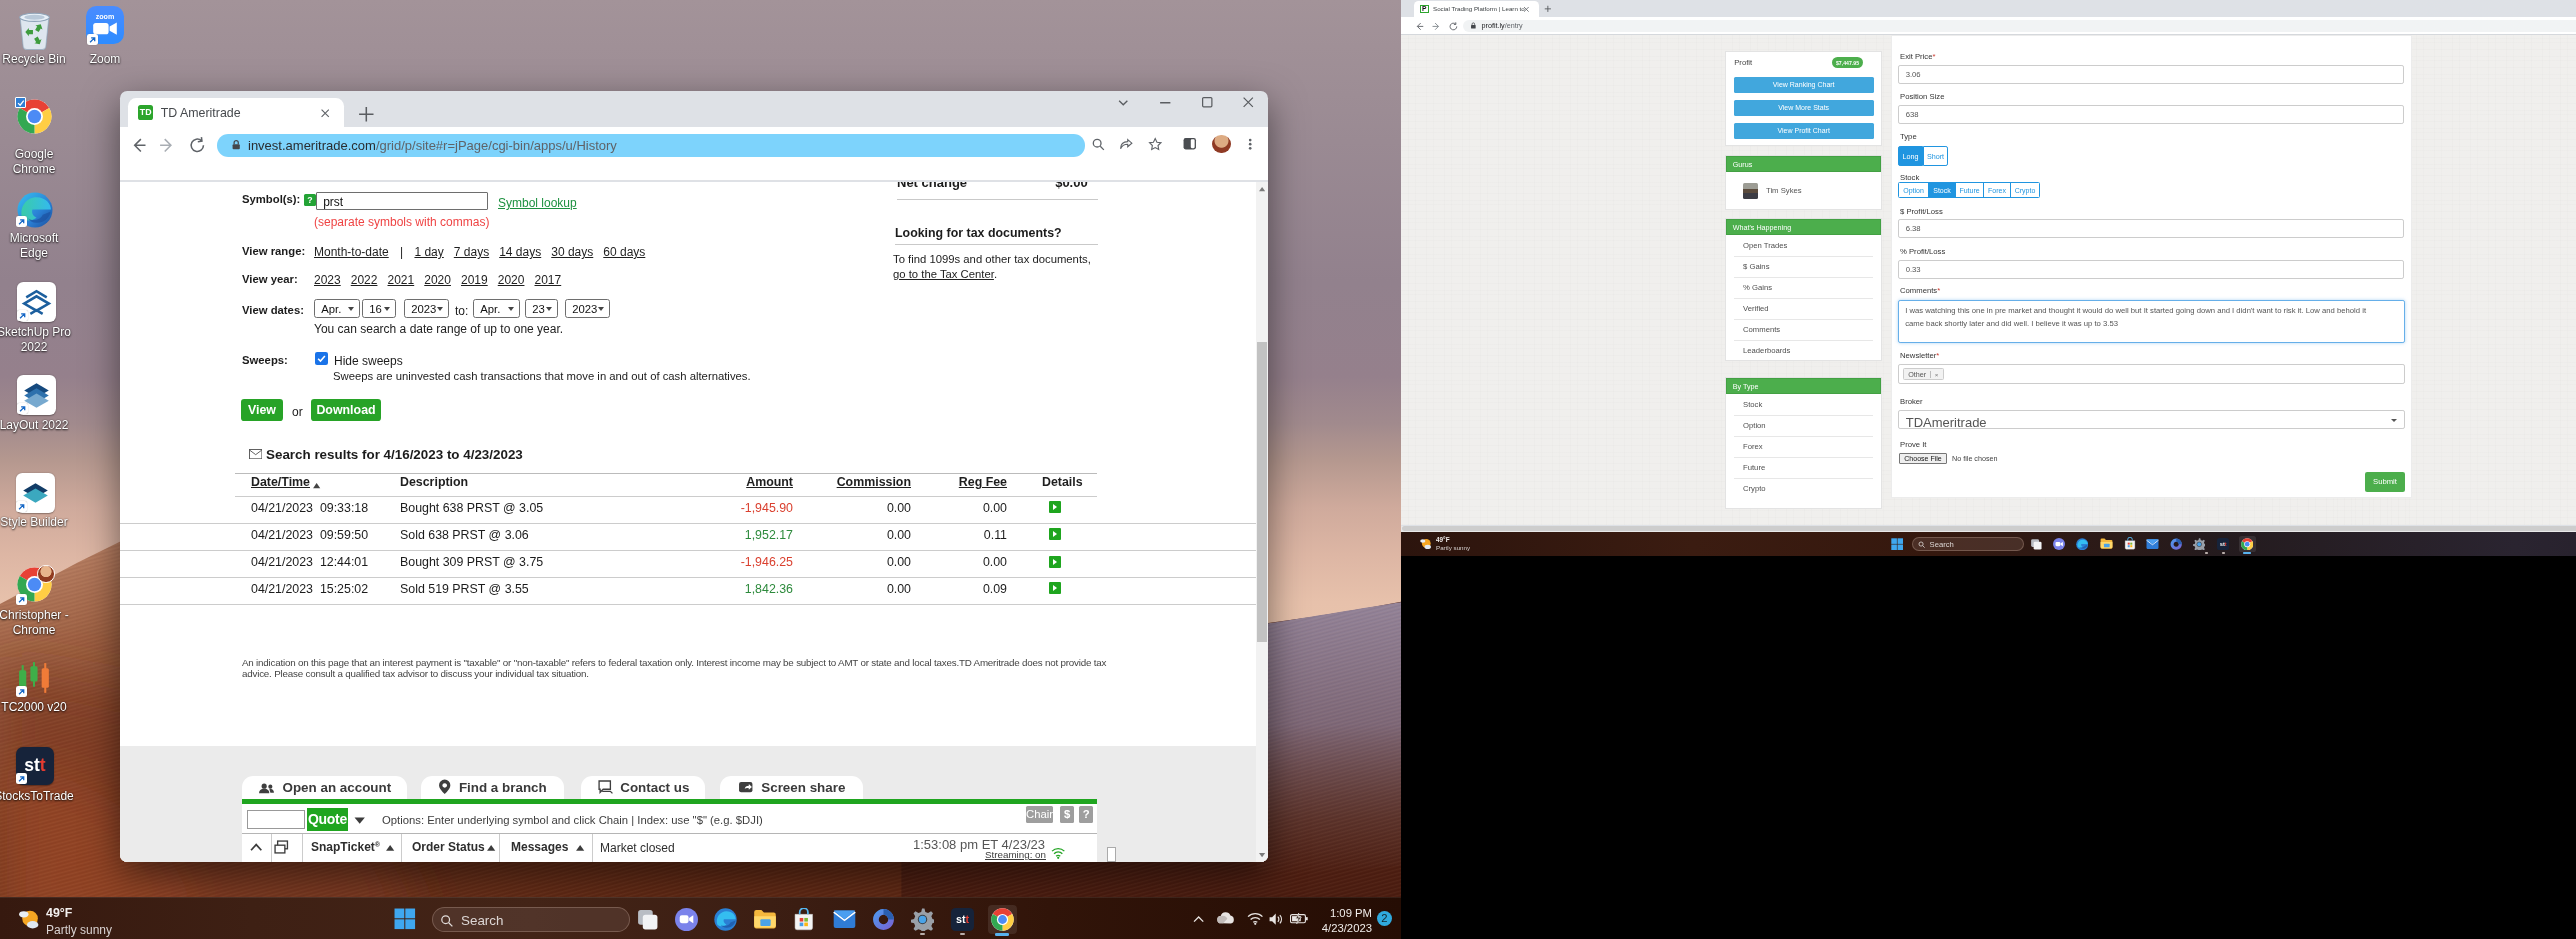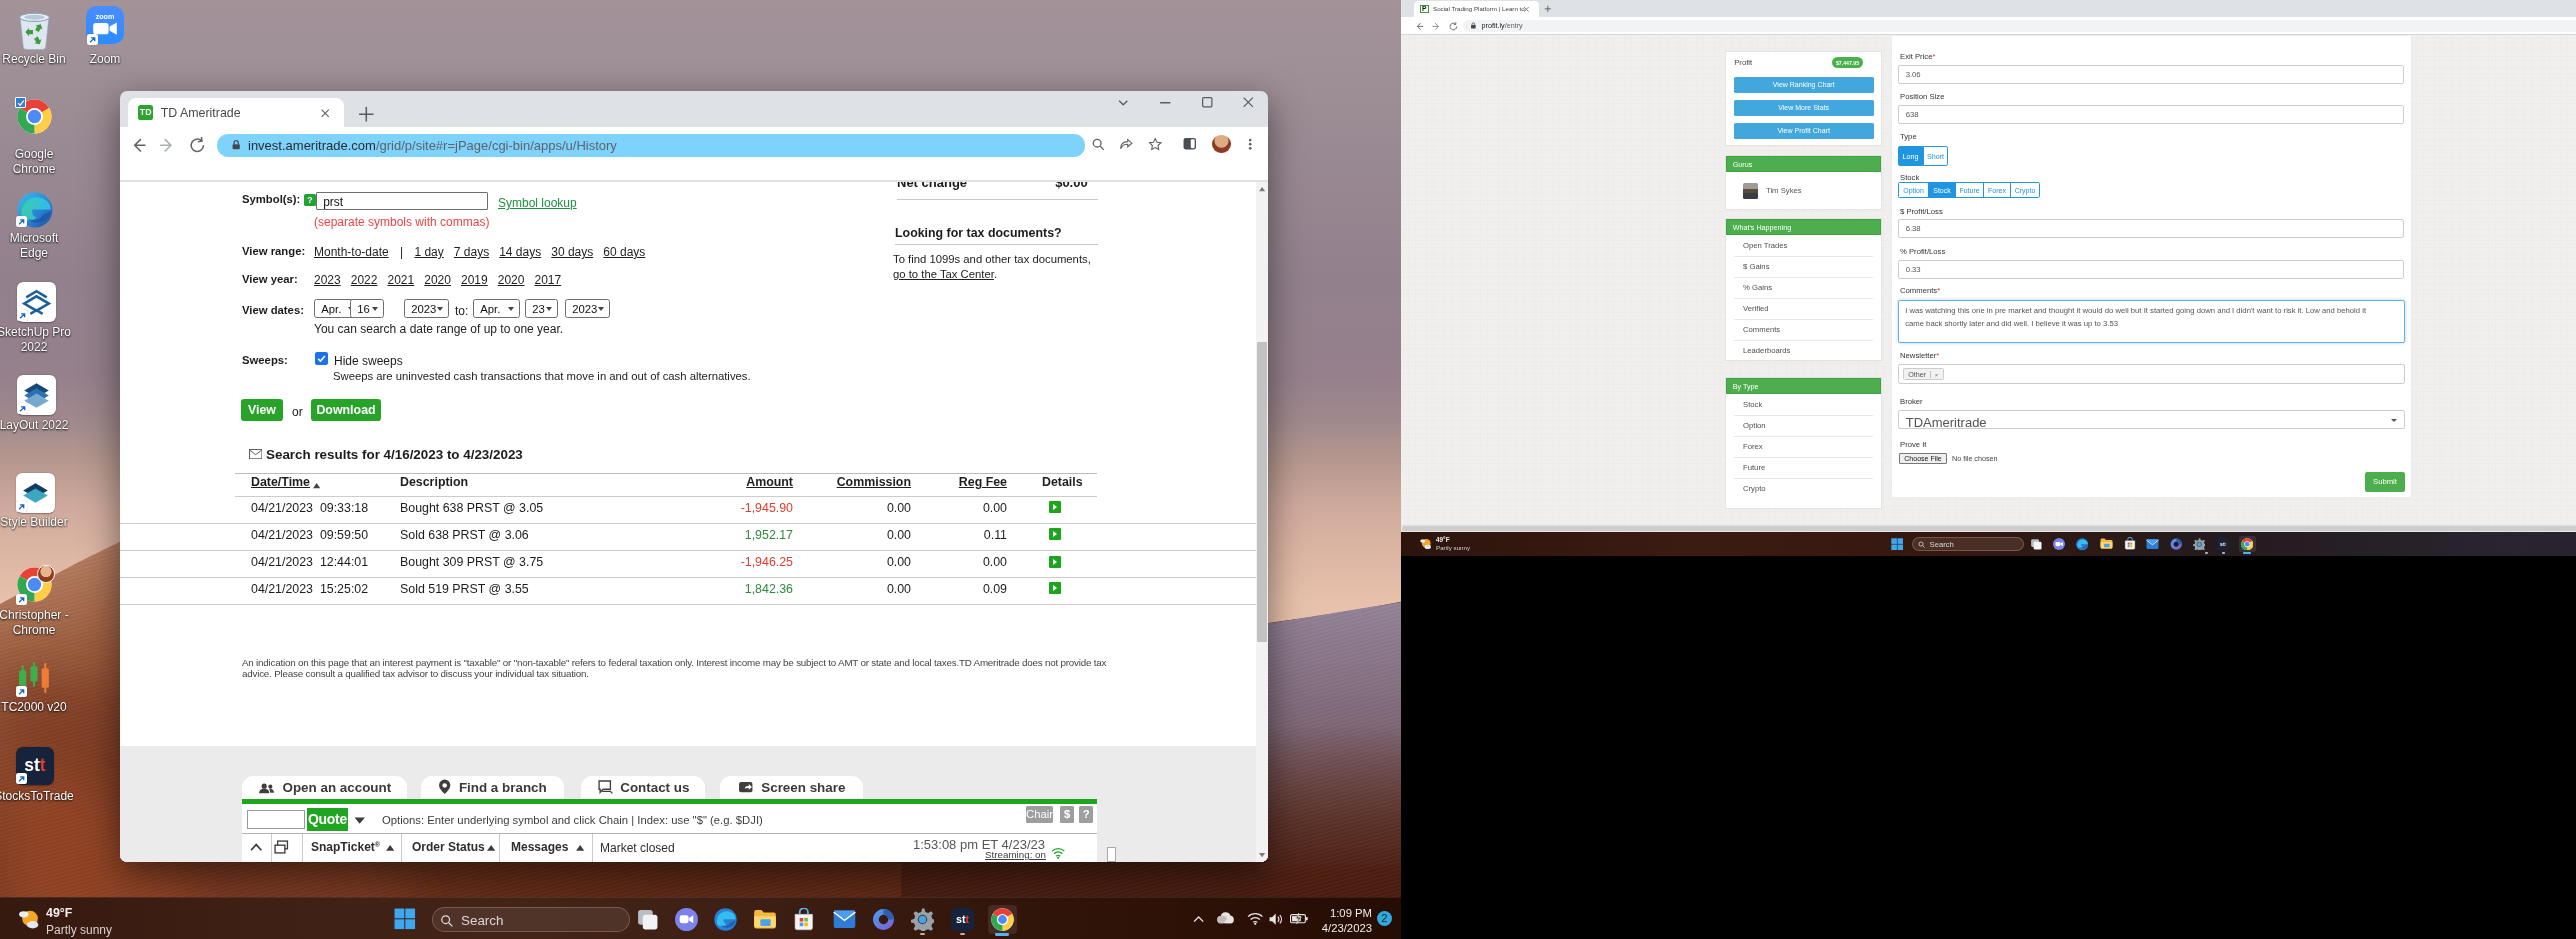--- a/index.html
+++ b/index.html
@@ -359,21 +359,21 @@
         <div class="abs" style="left:184px;top:12px;width:12px;height:12px;background:#23a335;border-radius:1.5px;color:#fff;font-size:8.8px;font-weight:bold;text-align:center;line-height:12px;">?</div>
         <div class="abs" style="left:196px;top:9.8px;width:172px;height:18.5px;border:1px solid #6e6e6e;border-radius:1px;background:#fff;font-size:12px;color:#111;padding:2.1px 0 0 6.2px;">prst</div>
         <div class="abs" style="left:378px;top:14px;font-size:12px;color:#1d9140;"><u>Symbol lookup</u></div>
         <div class="abs" style="left:194px;top:33px;font-size:12px;color:#ef4444;">(separate symbols with commas)</div>
         <div class="abs" style="left:122px;top:63px;font-size:11.3px;font-weight:bold;">View range:</div>
         <div class="abs" style="left:194px;top:63px;font-size:12px;color:#1f1f1f;"><u>Month-to-date</u><span style="margin:0 11.3px;">|</span><u>1 day</u>&nbsp;&nbsp;&nbsp;<u>7 days</u>&nbsp;&nbsp;&nbsp;<u>14 days</u>&nbsp;&nbsp;&nbsp;<u>30 days</u>&nbsp;&nbsp;&nbsp;<u>60 days</u></div>
         <div class="abs" style="left:122px;top:91px;font-size:11.3px;font-weight:bold;">View year:</div>
         <div class="abs" style="left:194px;top:91px;font-size:12px;color:#1f1f1f;word-spacing:6.7px;"><u>2023</u> <u>2022</u> <u>2021</u> <u>2020</u> <u>2019</u> <u>2020</u> <u>2017</u></div>
         <div class="abs" style="left:122px;top:122px;font-size:11.3px;font-weight:bold;">View dates:</div>
         <div class="sel" style="left:194px;width:46px;">Apr.</div>
-        <div class="sel" style="left:230px;width:34px;">16</div>
+        <div class="sel" style="left:242px;width:34px;">16</div>
         <div class="sel" style="left:284px;width:45px;">2023</div>
         <div class="abs" style="left:335px;top:122px;font-size:12px;">to:</div>
         <div class="sel" style="left:353px;width:47px;">Apr.</div>
         <div class="sel" style="left:405px;width:33px;">23</div>
         <div class="sel" style="left:445px;width:45px;">2023</div>
         <div class="abs" style="left:194px;top:140px;font-size:12px;color:#222;">You can search a date range of up to one year.</div>
         <div class="abs" style="left:122px;top:172px;font-size:11.3px;font-weight:bold;">Sweeps:</div>
         <div class="abs" style="left:195px;top:170px;width:13px;height:13px;background:#1a73e8;border-radius:2.1px;">
           <svg width="13" height="13" viewBox="0 0 25 25">
               <path d="M6,13 L10.5,17.5 L19,7.5" stroke="#fff" stroke-width="3" fill="none"></path>

